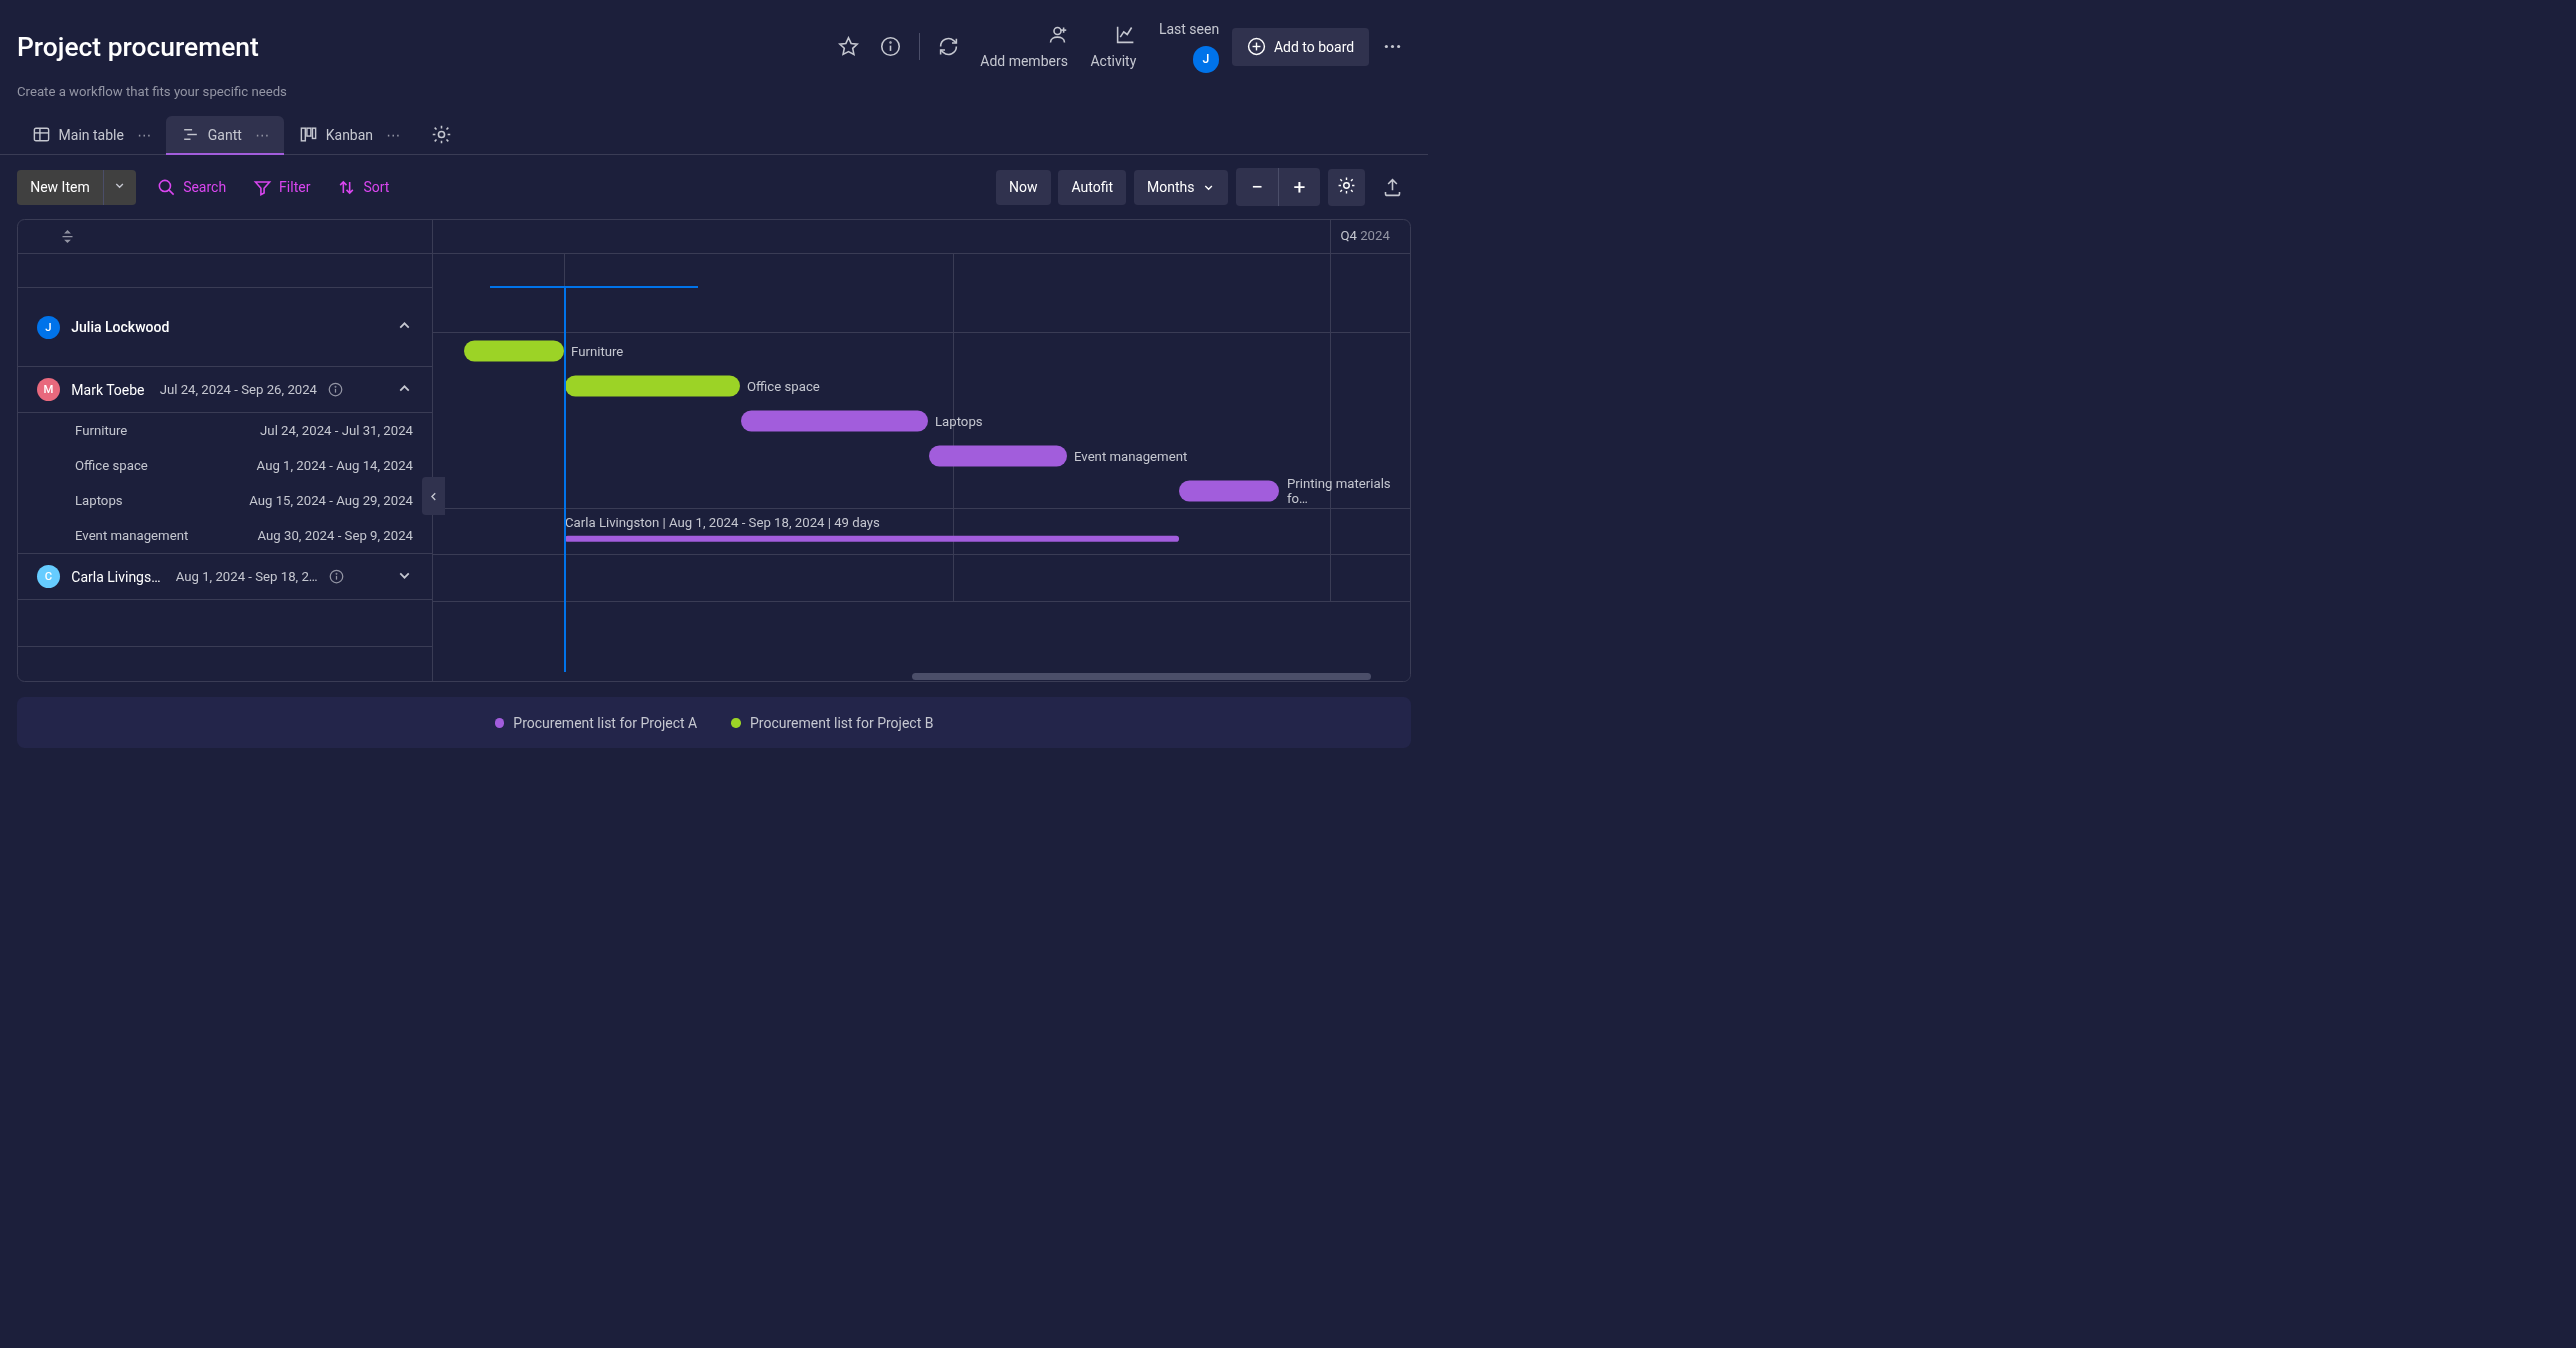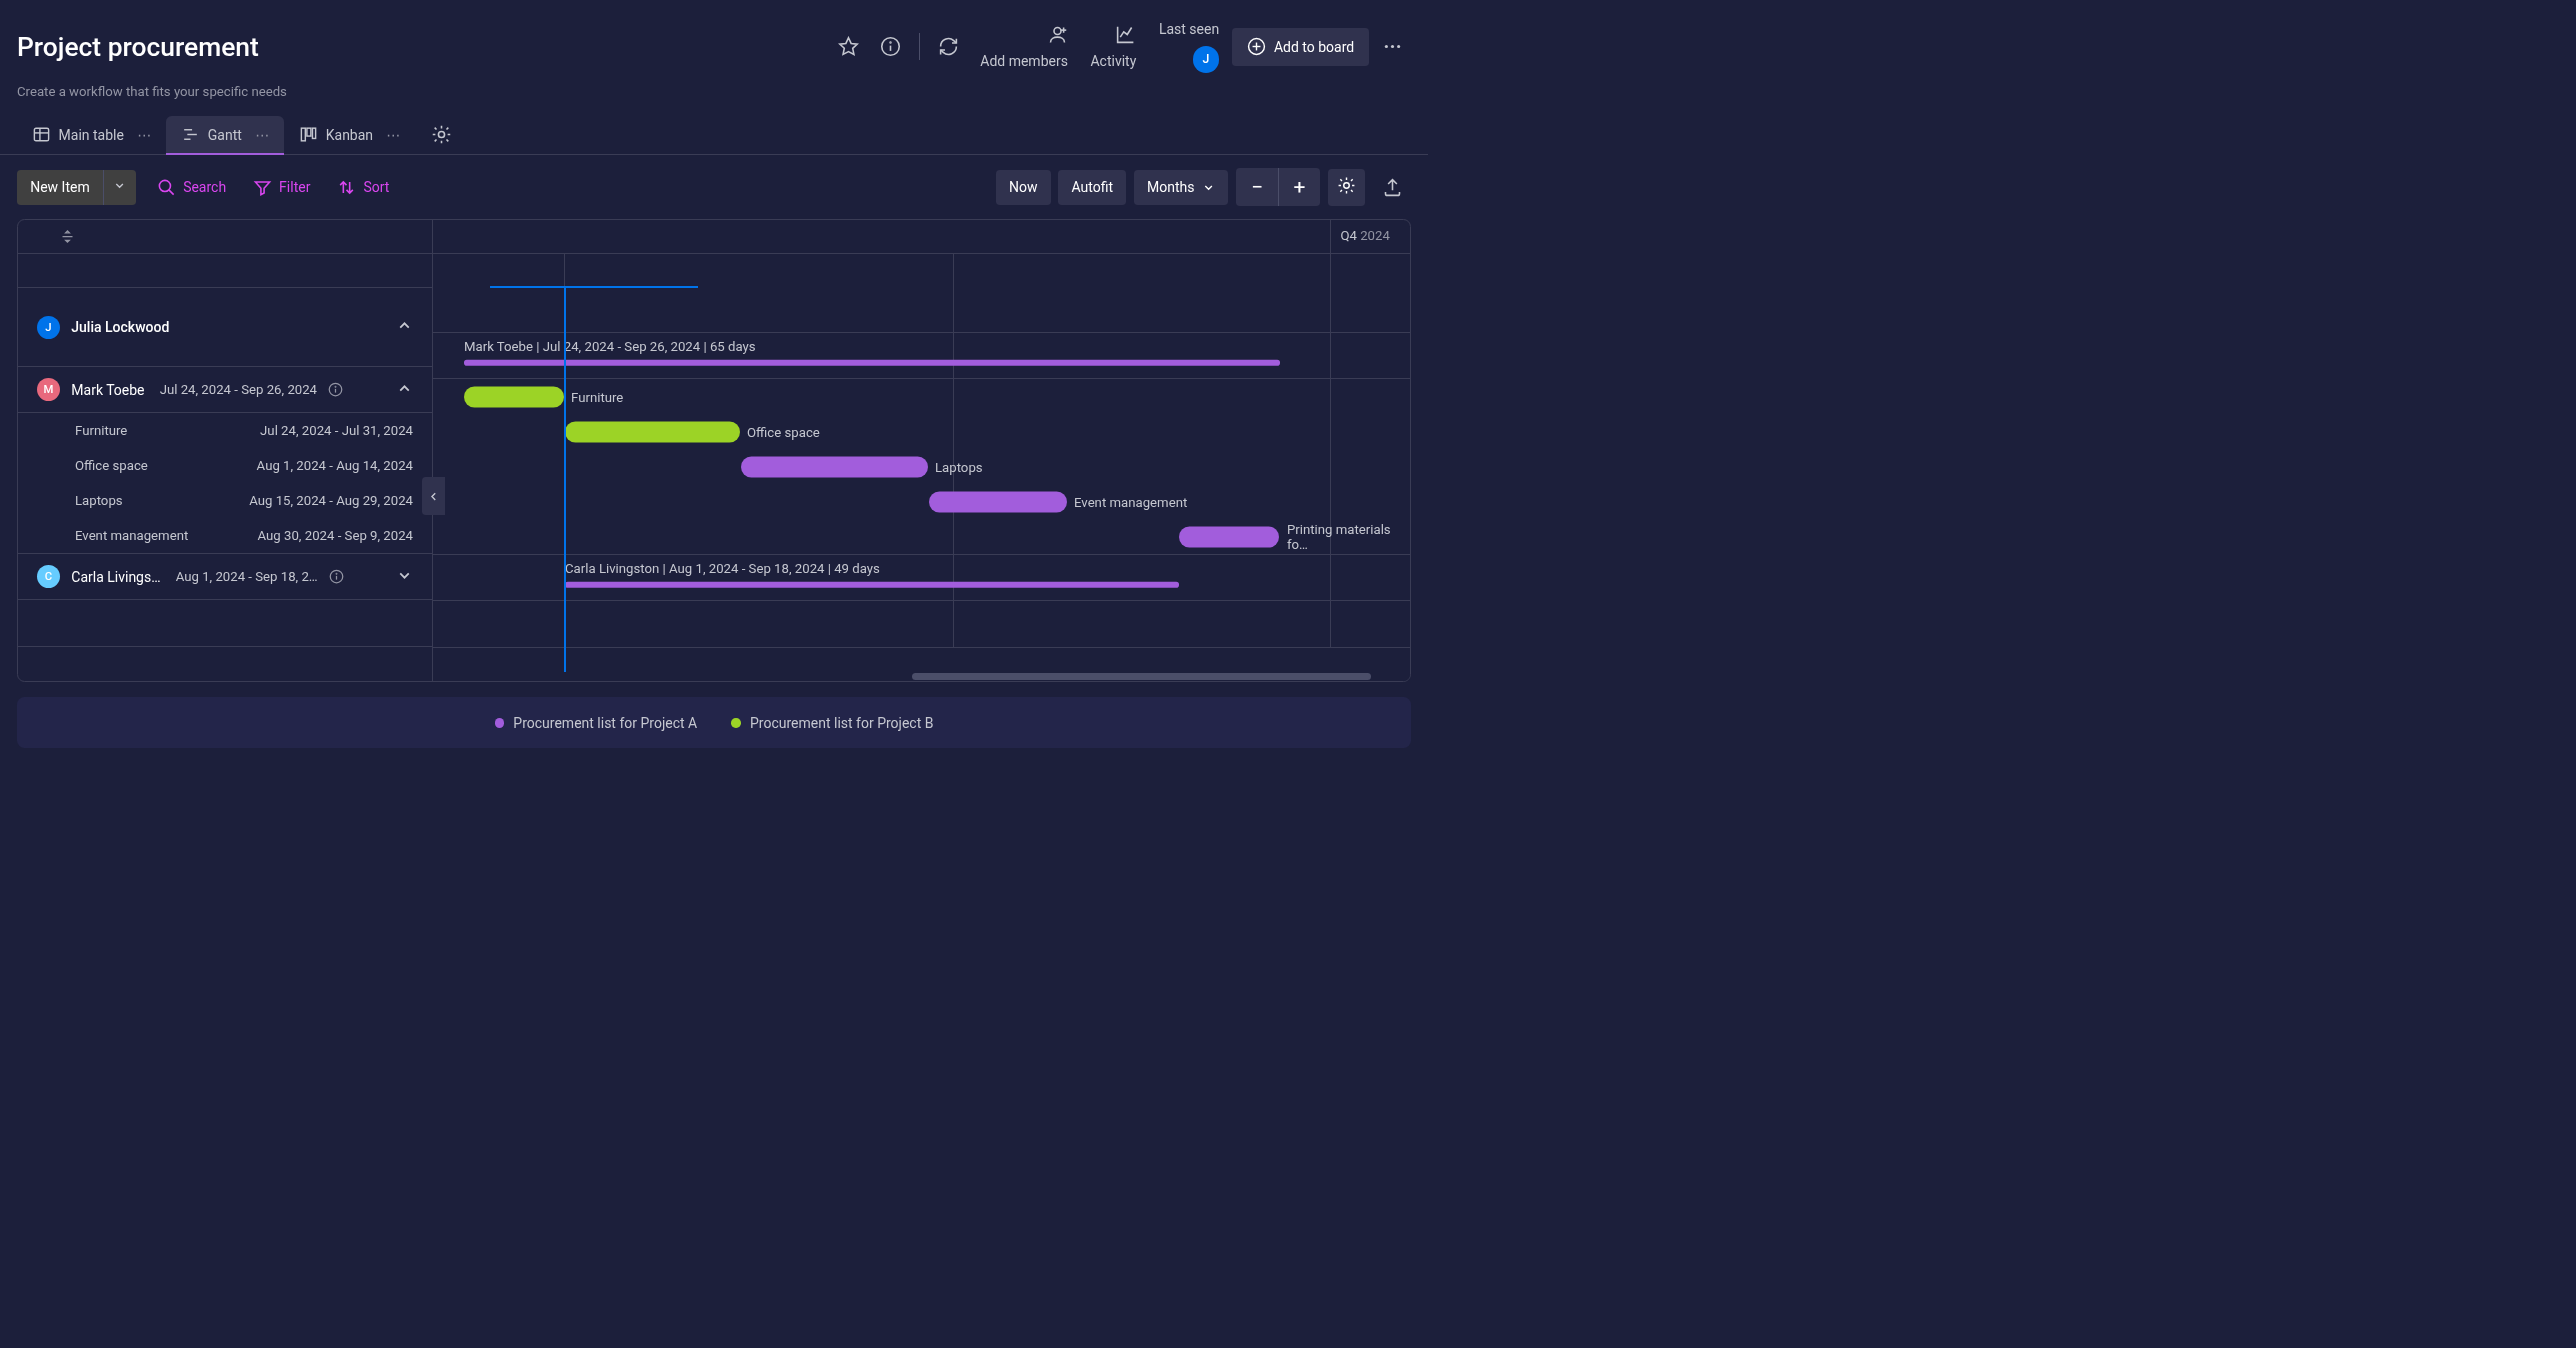--- a/index.html
+++ b/index.html
@@ -413,24 +413,20 @@
         <div class="quarter-cell">
           <span style="color:#c5c7d0">Q4</span>&nbsp;<span>2024</span>
         </div>
       </div>
       <div class="today-line"></div>
       <div class="gantt-body" id="gantt-body">
         <div class="vline" style="left:131px"></div>
         <div class="vline" style="left:520px"></div>
         <div class="vline" style="left:897px"></div>
       <div class="gantt-row"></div>
-          <div class="gantt-subrow">
-      <div class="spanbar-label" style="left:31px">Mark Toebe | Jul 24, 2024 - Sep 26, 2024 | 65 days</div>
-      <div class="spanbar" style="left:31px;width:816px"></div>
-    </div>
           <div class="gantt-taskrow">
           <div class="taskbar green" style="left:31px;width:100px"></div>
           <div class="task-label" style="left:138px">Furniture</div>
         </div>
           <div class="gantt-taskrow">
           <div class="taskbar green" style="left:132px;width:175px"></div>
           <div class="task-label" style="left:314px">Office space</div>
         </div>
           <div class="gantt-taskrow">
           <div class="taskbar purple" style="left:308px;width:187px"></div>

